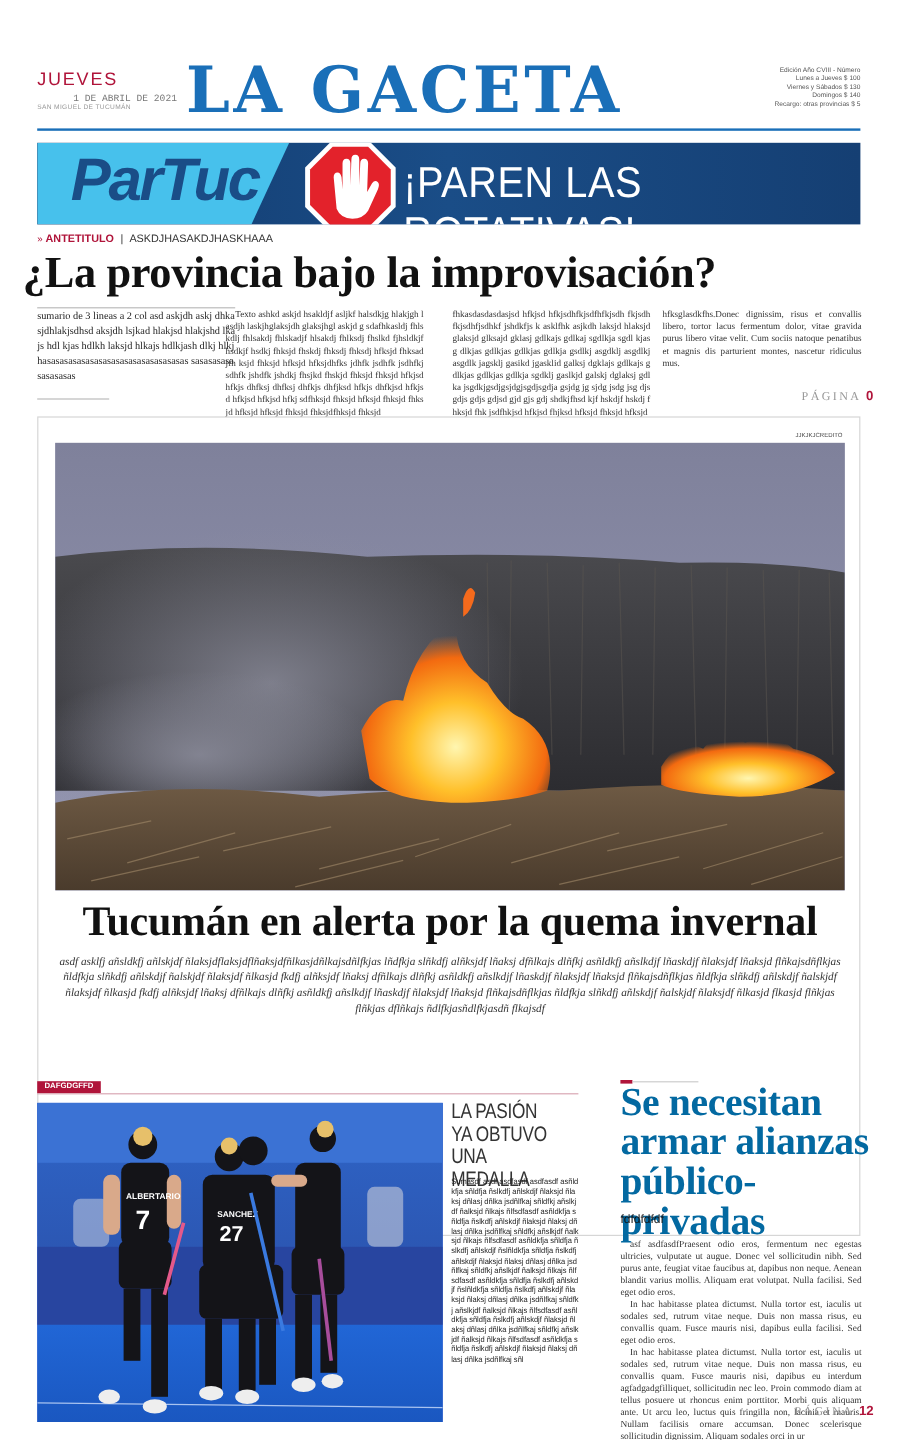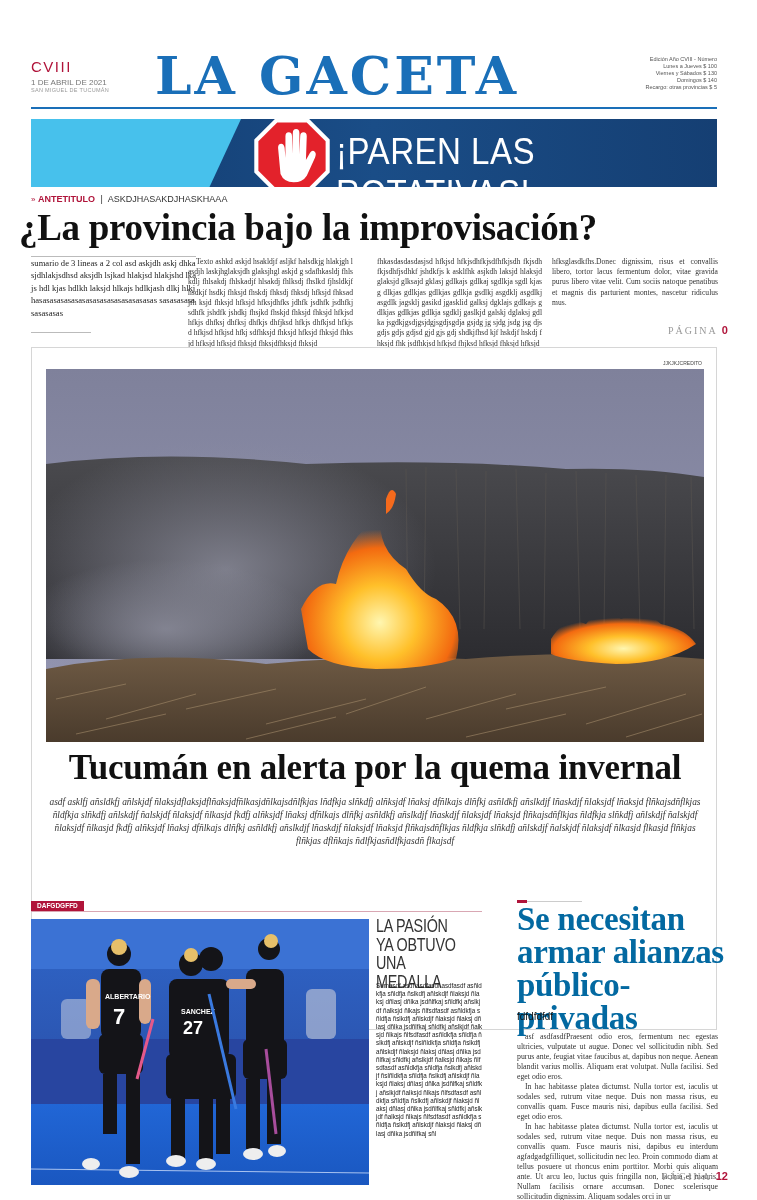--- a/index.html
+++ b/index.html
@@ -2,21 +2,21 @@
 <html><head>
 <meta charset="utf-8">
 <style>
   * { box-sizing: border-box; margin: 0; padding: 0; }
   html, body { width: 757px; height: 1200px; background: #ffffff; overflow: hidden; }
   body { position: relative; font-family: "Liberation Serif", serif; color: #111; }
 
   
   .mast-left { position: absolute; left: 31px; top: 58px; }
   .mast-day { font-family: "Liberation Sans", sans-serif; color: #b0143a; font-size: 15px; letter-spacing: 1.5px; }
-  .mast-date { font-family: Liberation Sans, sans-serif; color: #777; font-size: 8px; margin-top: 3px; }
+  .mast-date { font-family: Liberation Mono, monospace; color: #777; font-size: 8px; margin-top: 3px; margin-left: 30px; }
   .mast-city { font-family: "Liberation Sans", sans-serif; color: #999; font-size: 5.5px; letter-spacing: 0.3px; }
   .mast-logo { position: absolute; left: 155px; top: 46px; font-family: "DejaVu Serif", serif; font-weight: bold; color: #1a6fb8; font-size: 52px; letter-spacing: 3px; transform: scaleY(1.02); line-height: 60px; }
   .mast-right { position: absolute; right: 40px; top: 56px; text-align: right; font-family: "Liberation Sans", sans-serif; font-size: 5.5px; color: #555; line-height: 7px; }
   .mast-rule { position: absolute; left: 31px; top: 107px; width: 686px; height: 2px; background: #1a6fb8; }
 
   
   .banner { position: absolute; left: 31px; top: 119px; width: 686px; height: 68px; background: linear-gradient(90deg,#123a6d 0%, #1a4d87 50%, #153f73 100%); overflow: hidden; }
   .banner-light { position: absolute; left: 0; top: 0; width: 210px; height: 68px; background: #47c1ec; clip-path: polygon(0 0,100% 0,85% 100%,0 100%); }
   .banner-logo { position: absolute; left: 28px; top: 2px; font-family: "Liberation Sans", sans-serif; font-weight: bold; font-style: italic; font-size: 50px; color: #1a4d87; letter-spacing: -2px; }
   .banner-stop { position: absolute; left: 220px; top: -4px; width: 82px; height: 82px; }
@@ -61,36 +61,37 @@
   .h4 { position: absolute; left: 517px; top: 903px; width: 215px; font-family: "Liberation Serif", serif; font-size: 33px; line-height: 33px; color: #0369a1; letter-spacing: -0.3px; }
   .h4-sub { position: absolute; left: 517px; top: 1011px; font-family: Liberation Sans, sans-serif; font-size: 10px; color: #111; }
   .body4 { position: absolute; left: 517px; top: 1032px; width: 201px; font-size: 7.8px; line-height: 10px; color: #333; text-align: justify; }
   .body4 p { text-indent: 8px; }
   .pagina2 { left: 662px; top: 1170px; }
 </style>
 </head>
 <body>
 
 <div class="mast-left">
-  <div class="mast-day">CVIII</div>
+  <div class="mast-day">JUEVES</div>
   <div class="mast-date">1 DE ABRIL DE 2021</div>
   <div class="mast-city">SAN MIGUEL DE TUCUMÁN</div>
 </div>
 <div class="mast-logo">LA GACETA</div>
 <div class="mast-right">
   <div>Edición Año CVIII - Número</div>
   <div>Lunes a Jueves $ 100</div>
   <div>Viernes y Sábados $ 130</div>
   <div>Domingos $ 140</div>
   <div>Recargo: otras provincias $ 5</div>
 </div>
 <div class="mast-rule"></div>
 
 <div class="banner">
   <div class="banner-light"></div>
+  <div class="banner-logo">ParTuc</div>
   <svg class="banner-stop" viewBox="0 0 100 100">
     <polygon points="30,4 70,4 96,30 96,70 70,96 30,96 4,70 4,30" fill="#ffffff"></polygon>
     <polygon points="32,9 68,9 91,32 91,68 68,91 32,91 9,68 9,32" fill="#e3222b"></polygon>
     <path d="M36 72 L33 40 Q33 35 37 35 Q40 35 41 40 L42 52 L42 26 Q42 21 46 21 Q50 21 50 26 L50 48 L51 22 Q51 17 55 17 Q59 17 59 22 L59 48 L60 26 Q60 21 64 21 Q68 21 68 26 L67 55 L72 46 Q75 42 78 45 Q80 47 78 52 L68 74 Q63 82 52 82 Q40 82 36 72 Z" fill="#ffffff"></path>
   </svg>
   <div class="banner-text">¡PAREN LAS ROTATIVAS!</div>
 </div>
 
 <div class="kicker">
   <span class="kicker-arrows">»</span>

